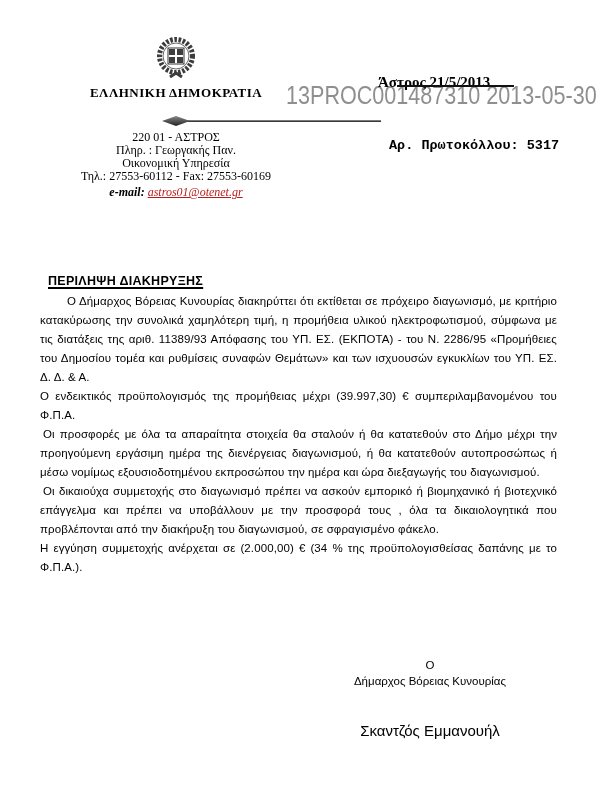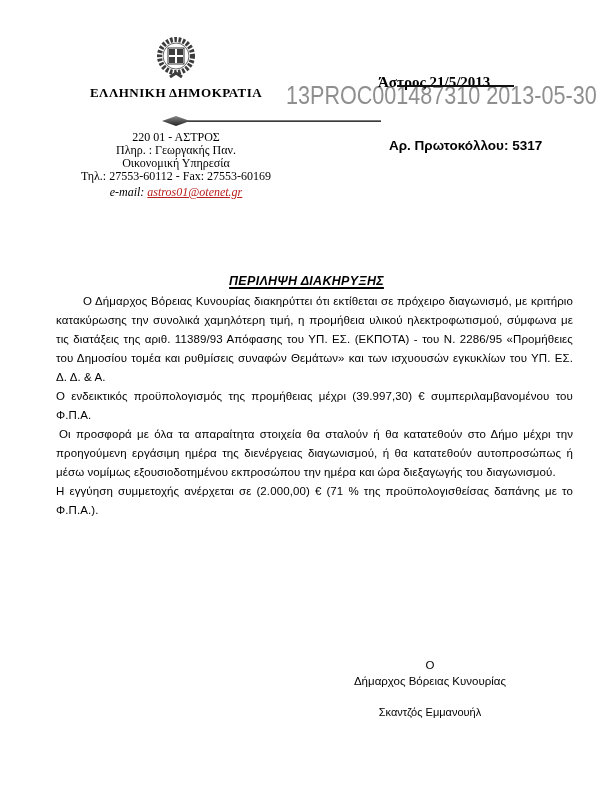--- a/index.html
+++ b/index.html
@@ -32,21 +32,21 @@
     position:absolute;top:4px;height:2px;width:100%;
     background:linear-gradient(#9a9a9a,#1a1a1a);
   }
   .divider .diamond{
     position:absolute;left:50%;top:0;width:28px;height:10px;margin-left:-14px;
     background:linear-gradient(#888,#222);
     clip-path:polygon(50% 0,100% 50%,50% 100%,0 50%);
   }
   .addr{font-size:12px;line-height:13px;}
   .addr-email{font-size:12px;line-height:13px;margin-top:3px;font-style:italic;}
-  .addr-email .email-label{font-weight:normal;}
+  .addr-email .email-label{font-weight:bold;}
   .addr-email a{color:#b91c1c;text-decoration:underline;font-style:italic;}
 
   
   .watermark{
     position:absolute;left:286px;top:72px;z-index:1;
     font-size:26px;color:var(--watermark,#8f8f8f);
     white-space:nowrap;
     transform:scaleX(.83);transform-origin:left top;
     letter-spacing:0;
   }
@@ -54,53 +54,53 @@
     position:absolute;left:378px;top:66px;z-index:2;
     font-family:"Liberation Serif","DejaVu Serif",serif;
     font-size:15px;font-weight:bold;white-space:nowrap;
   }
   .date-line{
     position:absolute;left:397px;top:77px;width:117px;height:2px;
     background:#111;z-index:3;
   }
   .protocol{
     position:absolute;left:389px;top:130px;z-index:2;
-    font-family:Liberation Sans, sans-serif;
+    font-family:Liberation Mono, monospace;
     font-size:13.5px;font-weight:bold;white-space:nowrap;
   }
   .protocol .protocol-value{font-weight:bold;}
 
   
   .doc-title{
     position:absolute;left:48px;top:266px;width:517px;
-    text-align:center;font-size:12.5px;font-weight:bold;font-style:italic;
+    text-align:left;font-size:12.5px;font-weight:bold;
   }
   .doc-title span{
     text-decoration:underline;
     text-decoration-thickness:1.5px;
     text-underline-offset:2px;
     letter-spacing:.3px;
   }
   .body-text{
-    position:absolute;left:56px;top:284px;width:517px;
+    position:absolute;left:40px;top:284px;width:517px;
     font-size:11.5px;line-height:19px;text-align:justify;
     letter-spacing:.1px;
   }
   .body-text p{margin:0;}
   .indent-lg{text-indent:27px;}
   .indent-sm{text-indent:3px;}
 
   
   .sig-block{
     position:absolute;left:332px;top:649px;width:196px;
     text-align:center;font-size:11.5px;line-height:16px;
   }
   .sig-name{
-    position:absolute;left:332px;top:698px;width:196px;
-    text-align:center;font-size:11px;
+    position:absolute;left:332px;top:714px;width:196px;
+    text-align:center;font-size:15px;
   }
 </style>
 </head>
 <body>
 
 <div class="page">
 
   <div class="header-left">
     <div class="logo-wrap">
       <svg width="42" height="48" viewBox="0 0 42 48" aria-hidden="true">
@@ -137,22 +137,23 @@
     <span class="protocol-value">5317</span>
   </div>
 
   <div class="doc-title">
     <span>ΠΕΡΙΛΗΨΗ ΔΙΑΚΗΡΥΞΗΣ</span>
   </div>
 
   <div class="body-text">
     <p class="indent-lg">Ο Δήμαρχος Βόρειας Κυνουρίας διακηρύττει ότι εκτίθεται σε πρόχειρο διαγωνισμό, με κριτήριο κατακύρωσης την συνολικά χαμηλότερη τιμή, η προμήθεια υλικού ηλεκτροφωτισμού, σύμφωνα με τις διατάξεις της αριθ. 11389/93 Απόφασης του ΥΠ. ΕΣ. (ΕΚΠΟΤΑ) - του Ν. 2286/95 «Προμήθειες του Δημοσίου τομέα και ρυθμίσεις συναφών Θεμάτων» και των ισχυουσών εγκυκλίων του ΥΠ. ΕΣ. Δ. Δ. &amp; Α.</p>
     <p>Ο ενδεικτικός προϋπολογισμός της προμήθειας μέχρι (39.997,30) € συμπεριλαμβανομένου του Φ.Π.Α.</p>
-    <p class="indent-sm">Οι προσφορά με όλα τα απαραίτητα στοιχεία θα σταλούν ή θα κατατεθούν στο Δήμο μέχρι την προηγούμενη εργάσιμη ημέρα της διενέργειας διαγωνισμού, ή θα κατατεθούν αυτοπροσώπως ή μέσω νομίμως εξουσιοδοτημένου εκπροσώπου την ημέρα και ώρα διεξαγωγής του διαγωνισμού.</p>
-    <p>Η εγγύηση συμμετοχής ανέρχεται σε (2.000,00) € (71 % της προϋπολογισθείσας δαπάνης με το Φ.Π.Α.).</p>
+    <p class="indent-sm">Οι προσφορές με όλα τα απαραίτητα στοιχεία θα σταλούν ή θα κατατεθούν στο Δήμο μέχρι την προηγούμενη εργάσιμη ημέρα της διενέργειας διαγωνισμού, ή θα κατατεθούν αυτοπροσώπως ή μέσω νομίμως εξουσιοδοτημένου εκπροσώπου την ημέρα και ώρα διεξαγωγής του διαγωνισμού.</p>
+    <p class="indent-sm">Οι δικαιούχα συμμετοχής στο διαγωνισμό πρέπει να ασκούν εμπορικό ή βιομηχανικό ή βιοτεχνικό επάγγελμα και πρέπει να υποβάλλουν με την προσφορά τους , όλα τα δικαιολογητικά που προβλέπονται από την διακήρυξη του διαγωνισμού, σε σφραγισμένο φάκελο.</p>
+    <p>Η εγγύηση συμμετοχής ανέρχεται σε (2.000,00) € (34 % της προϋπολογισθείσας δαπάνης με το Φ.Π.Α.).</p>
   </div>
 
   <div class="sig-block">
     <div>Ο</div>
     <div>Δήμαρχος Βόρειας Κυνουρίας</div>
   </div>
   <div class="sig-name">Σκαντζός Εμμανουήλ</div>
 
 </div>
 

